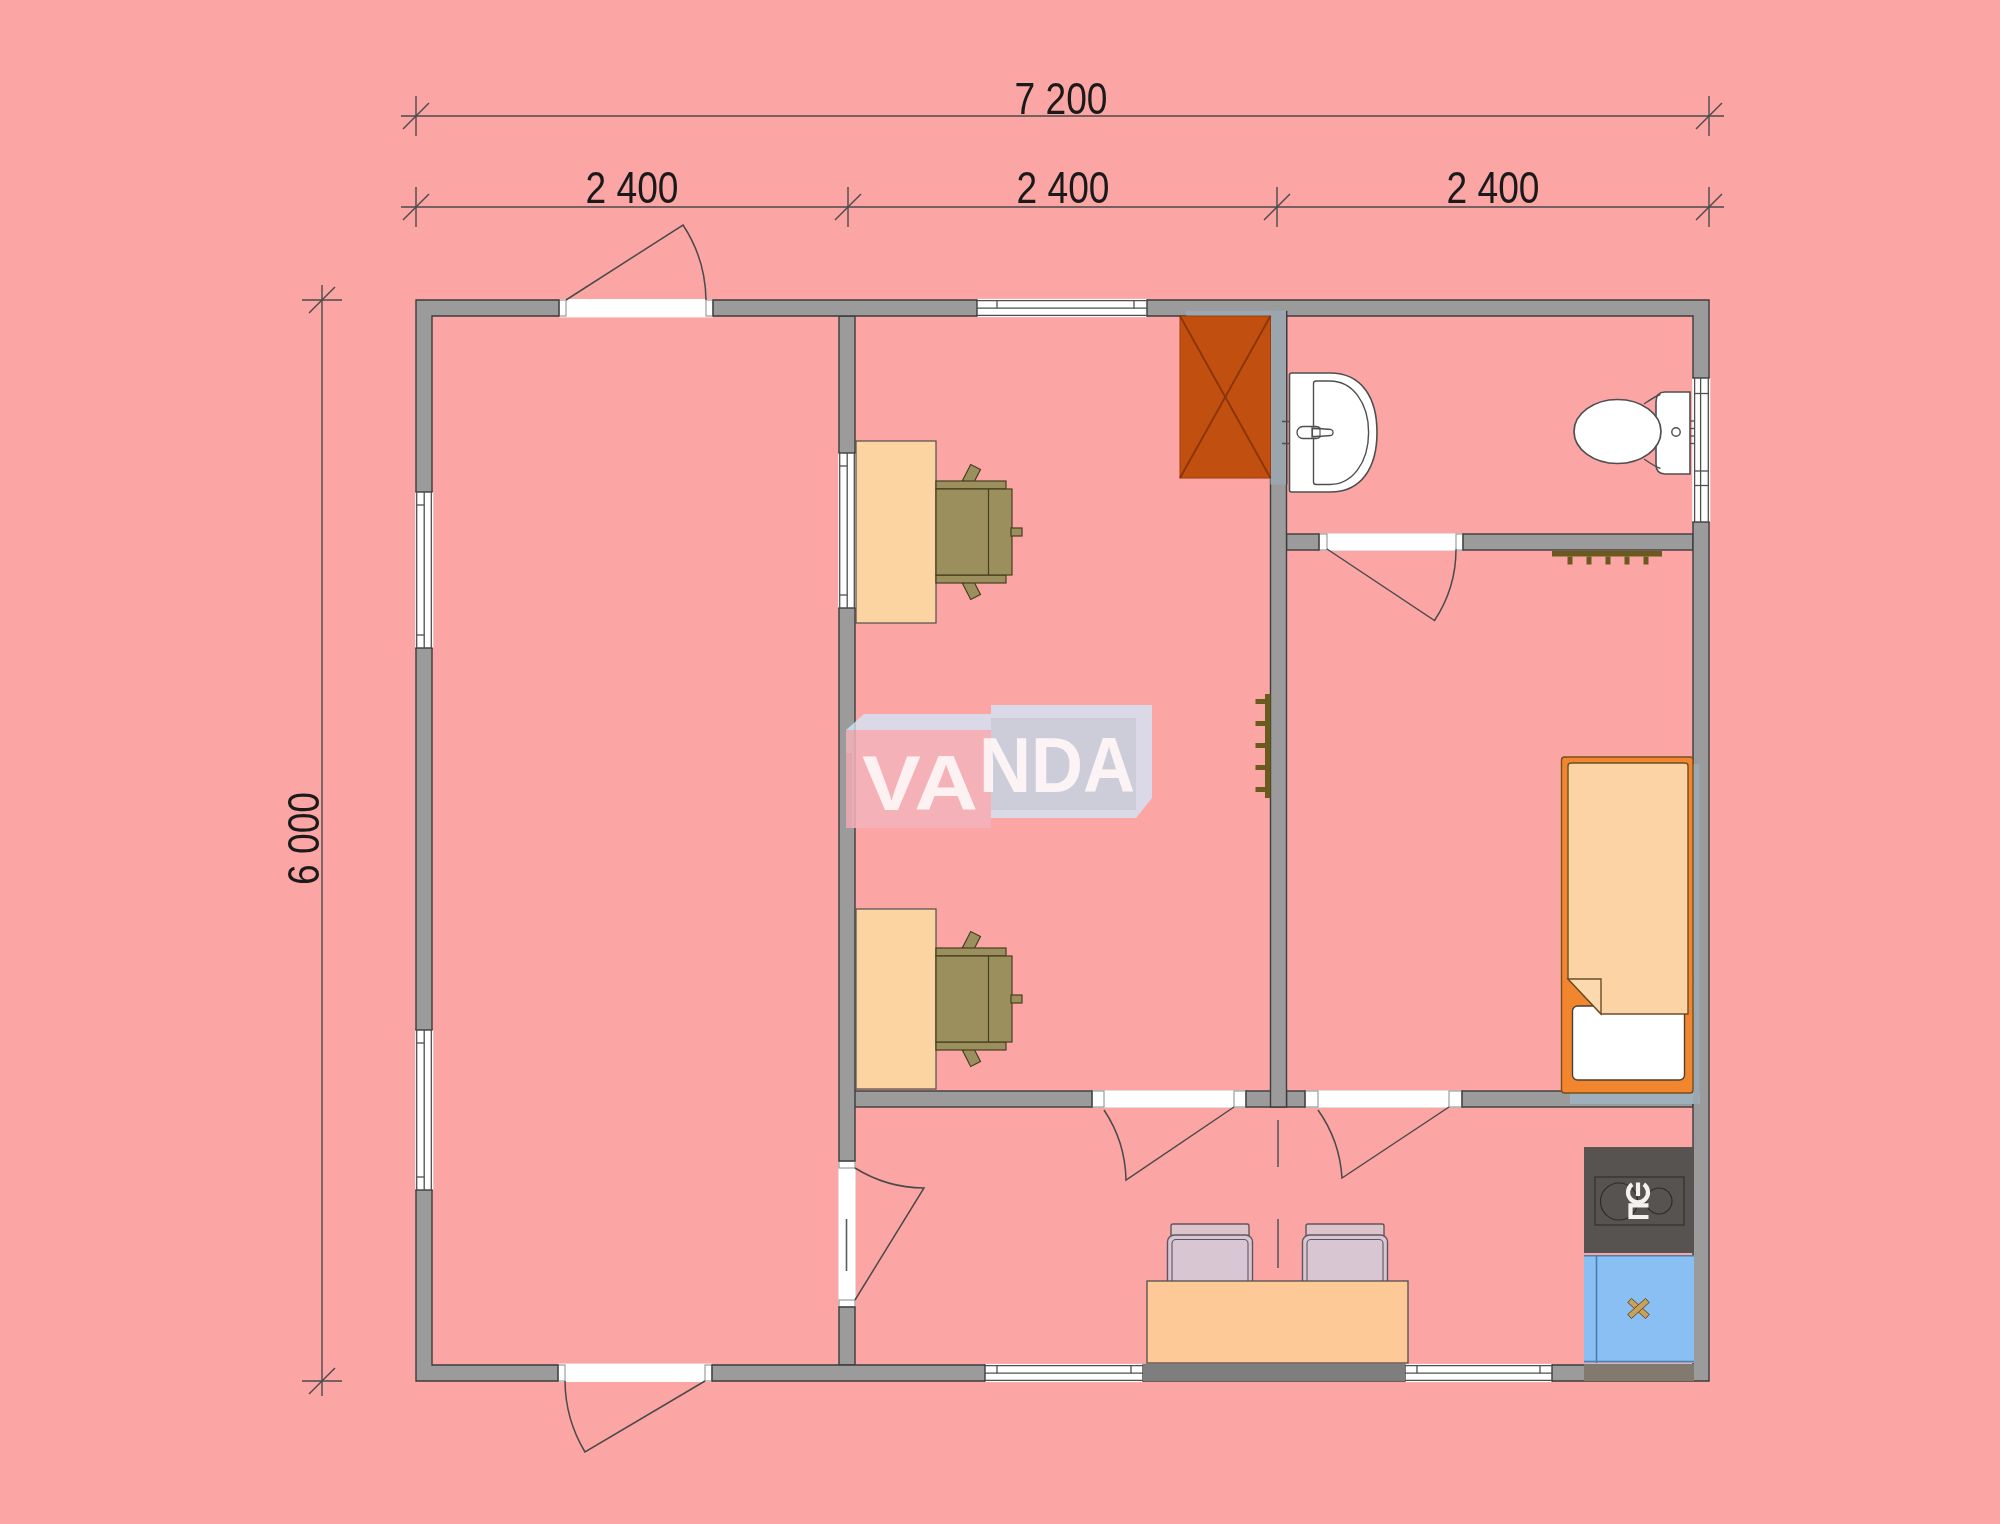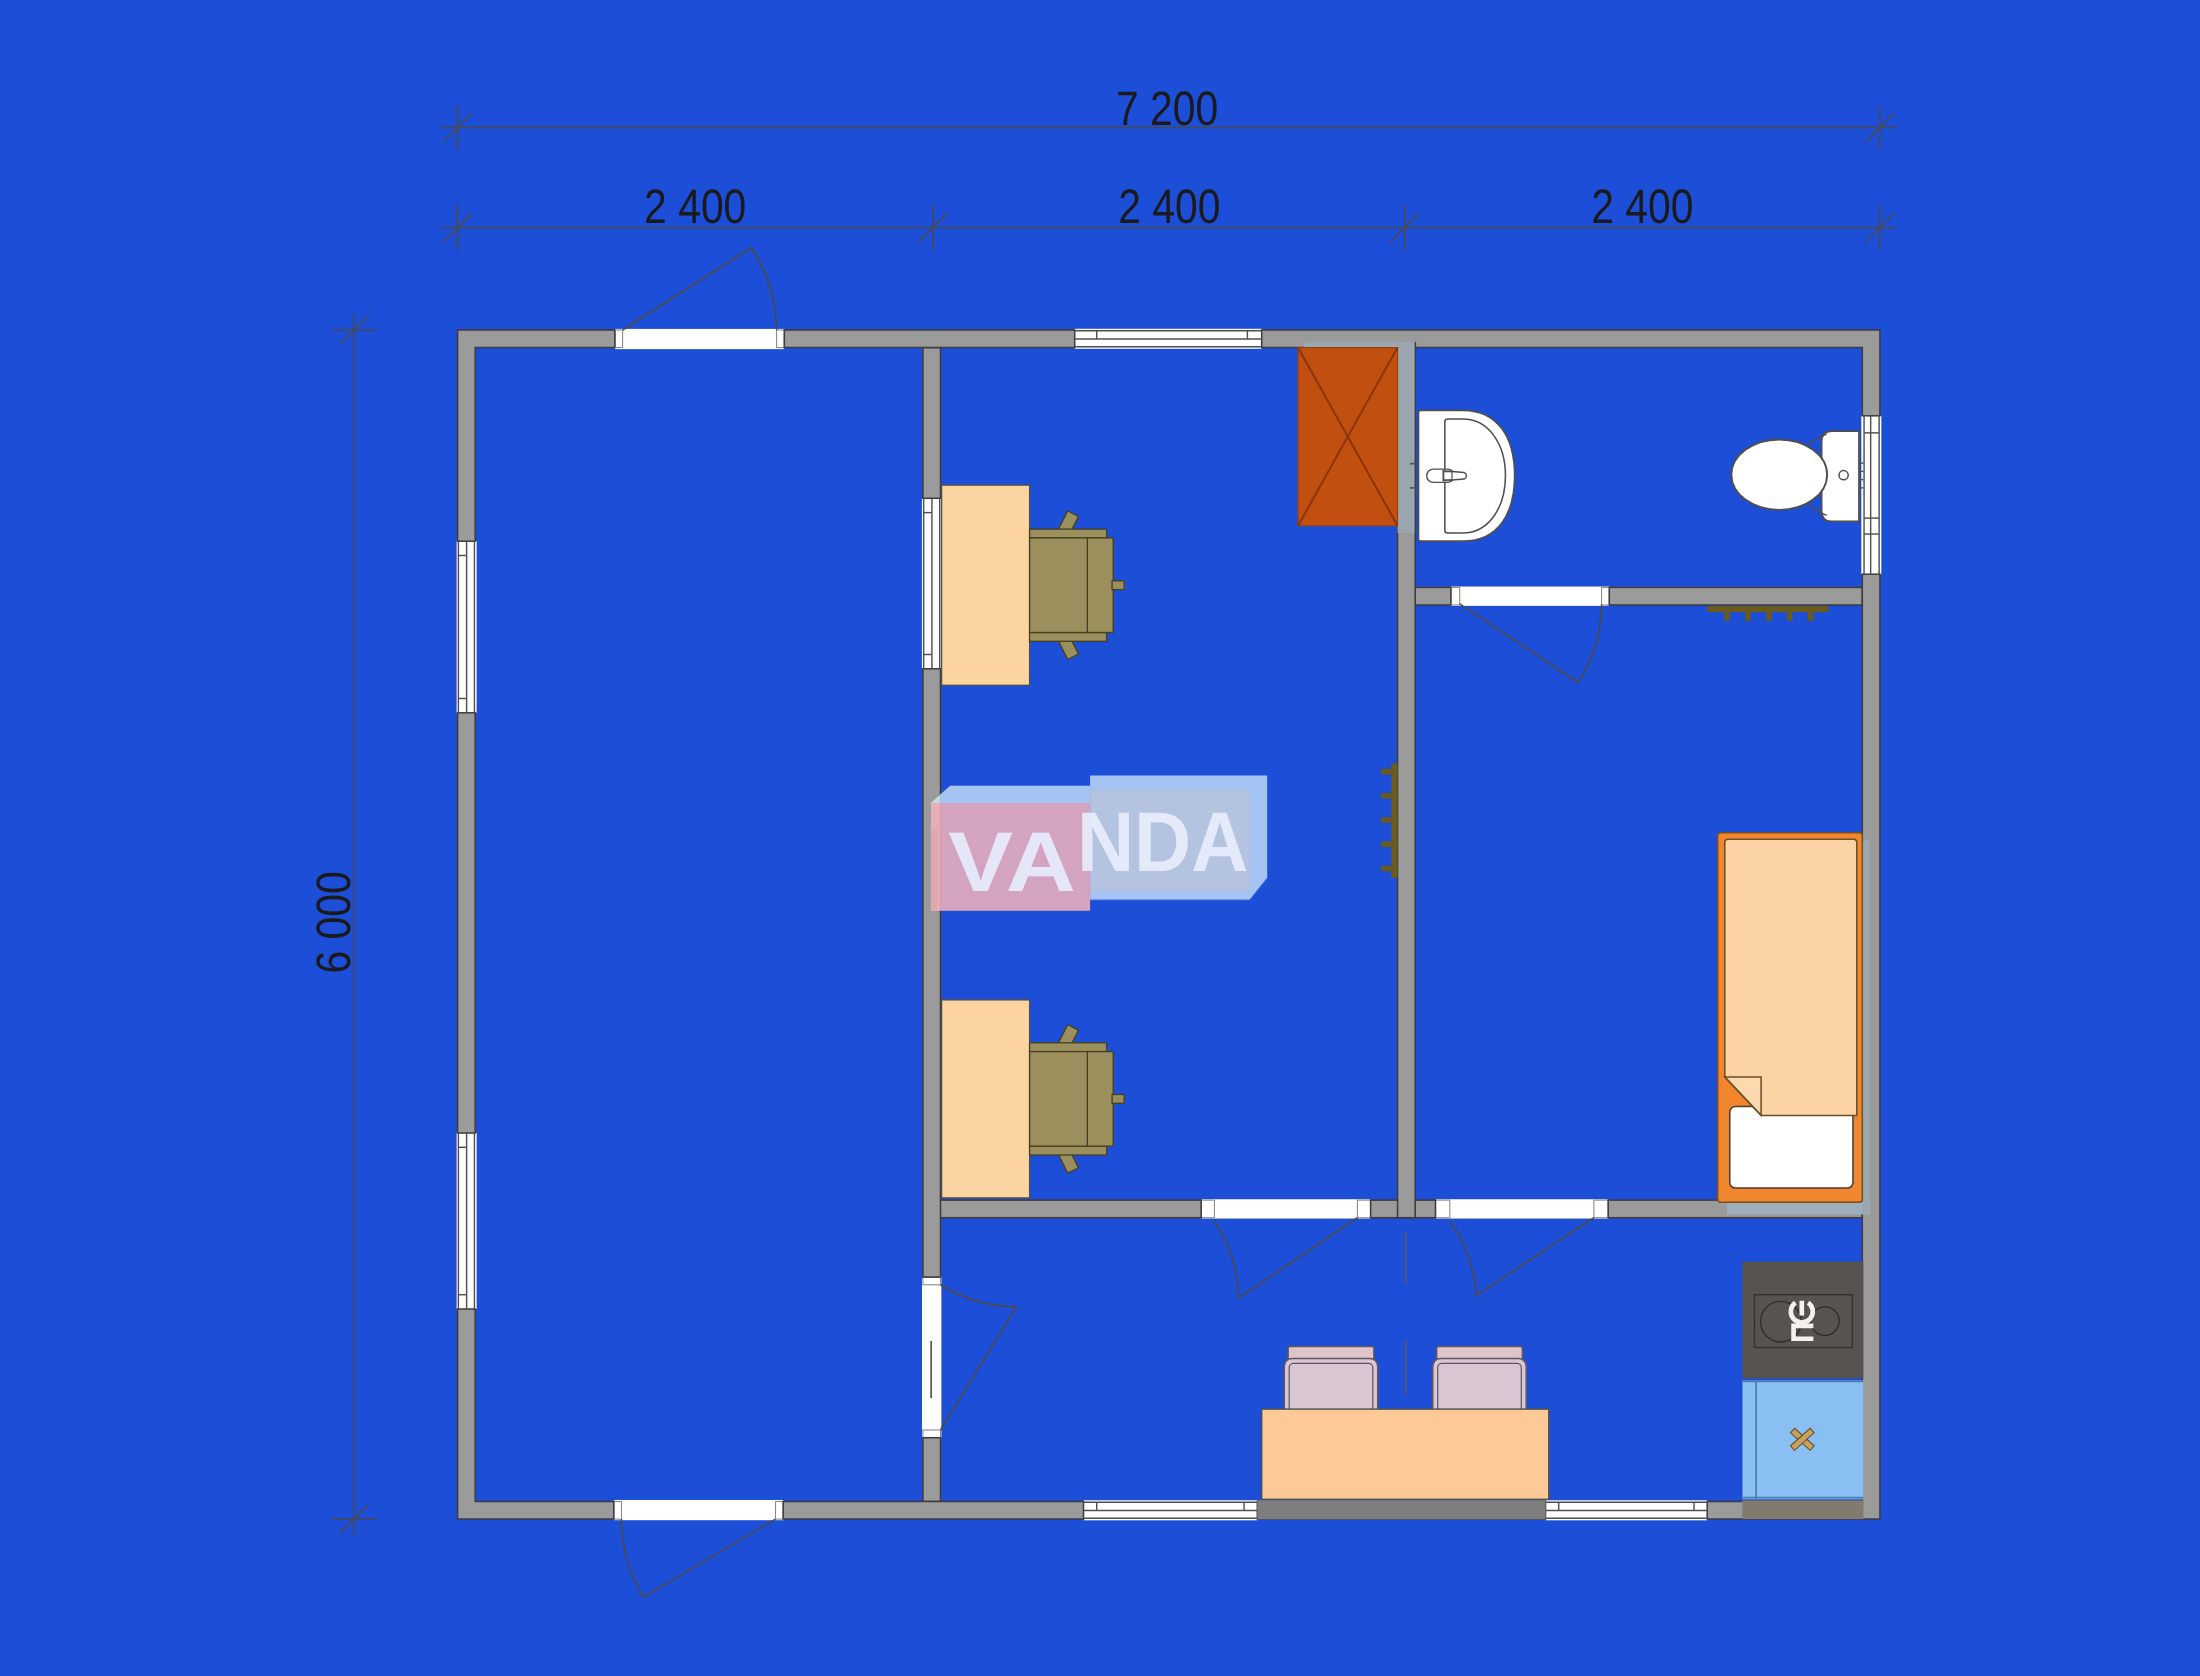--- a/index.html
+++ b/index.html
@@ -1,16 +1,16 @@
 <!DOCTYPE html>
 <html><head>
 <meta charset="utf-8">
 <style>
   html,body{margin:0;padding:0;background:#ffffff;}
-  #page{position:relative;width:2000px;height:1524px;background:#1d4ed8;overflow:hidden;
+  #page{position:relative;width:2000px;height:1524px;background:#fca5a5;overflow:hidden;
         font-family:"Liberation Sans", sans-serif;}
 </style>
 </head>
 <body>
 <div id="page">
 <svg width="2000" height="1524" viewBox="0 0 2000 1524">
 
 <g id="walls">
 
   <rect x="845" y="1091" width="440" height="16" fill="#9b9b9b" stroke="#3d3d3d" stroke-width="1.4"></rect>

